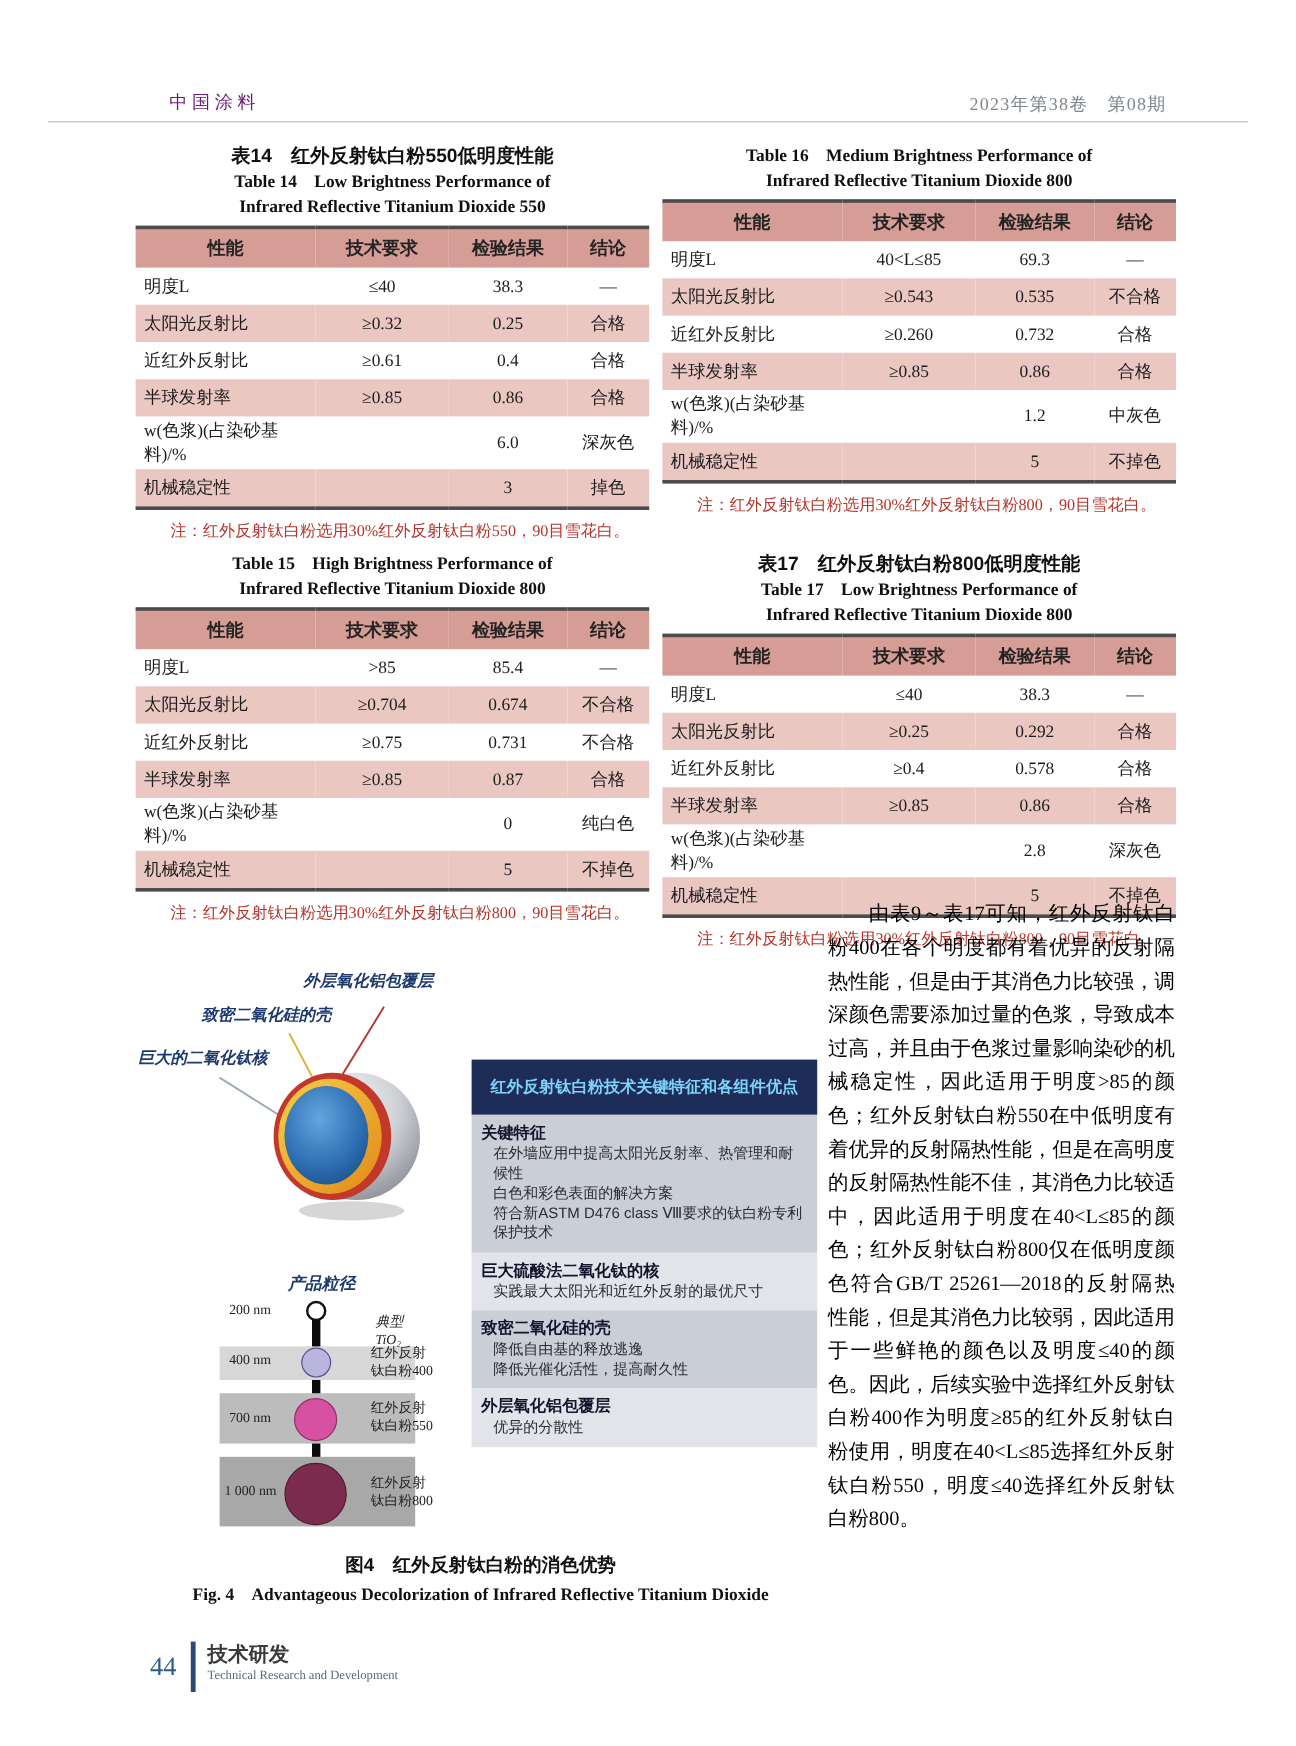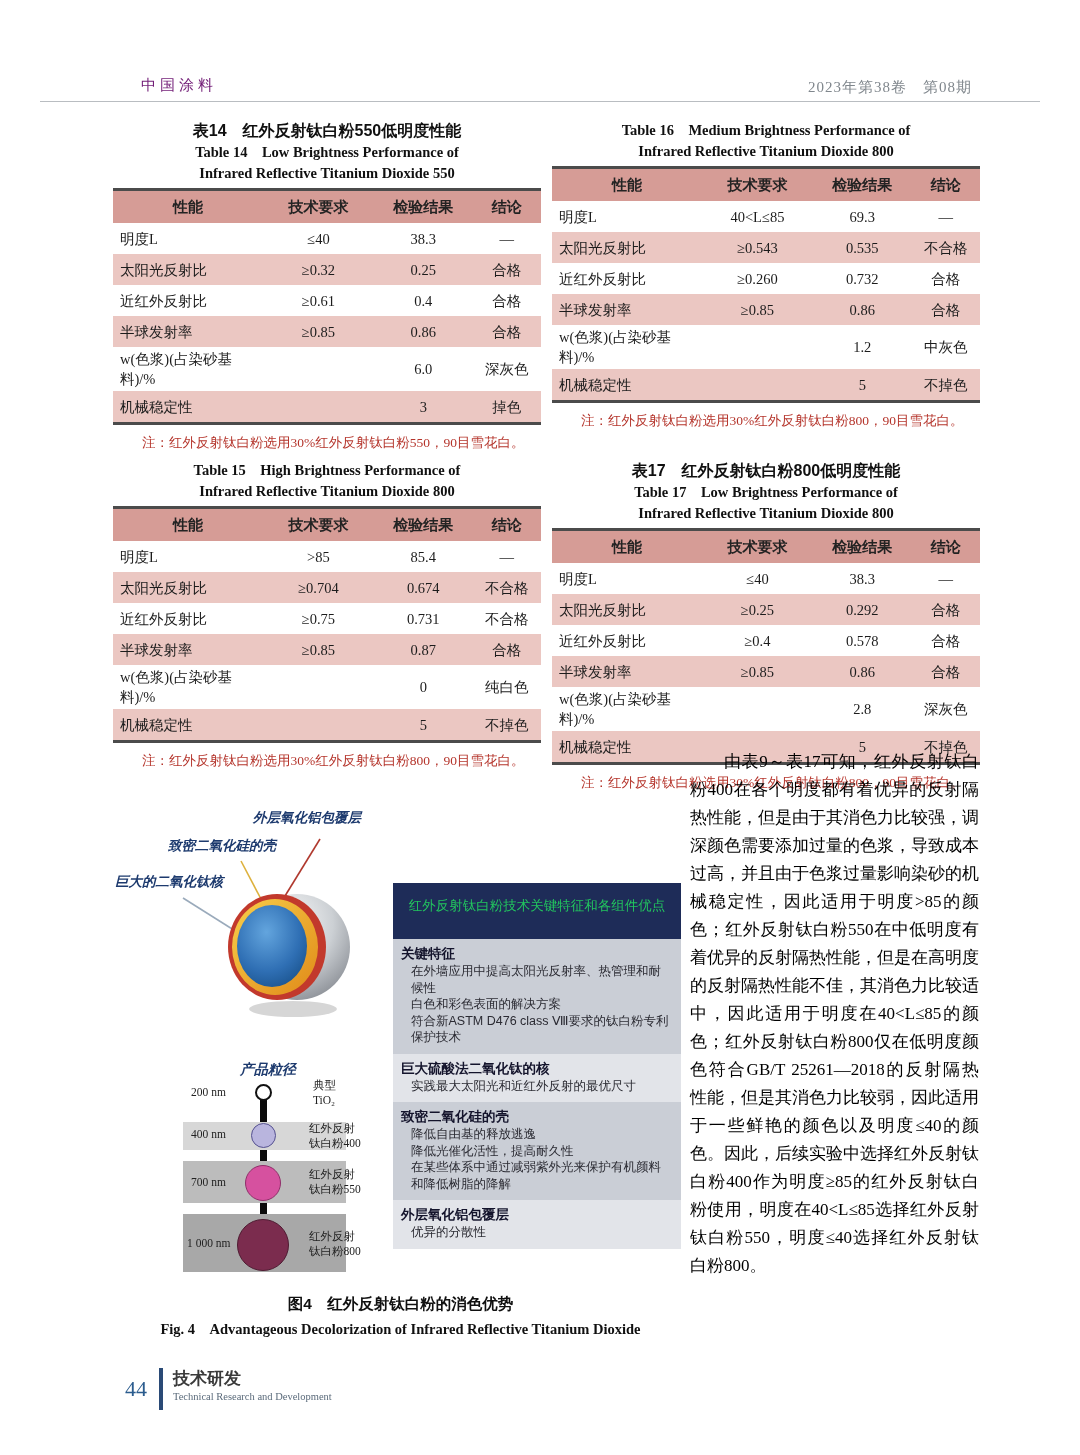--- a/index.html
+++ b/index.html
@@ -36,22 +36,22 @@
   .pcirc{position:absolute;border-radius:50%;box-sizing:border-box;}
   .pc0{left:142px;top:289px;width:17px;height:17px;background:#ffffff;border:2px solid #111;}
   .pc1{left:138px;top:328px;width:25px;height:25px;background:#b9b5de;border:1px solid #55518f;}
   .pc2{left:132px;top:370px;width:36px;height:36px;background:#d6519f;border:1px solid #8f2f69;}
   .pc3{left:124px;top:424px;width:52px;height:52px;background:#7b2c4e;border:1px solid #4f1b32;}
   .psize{position:absolute;font-size:11.5px;color:#222;white-space:nowrap;}
   .plabel{position:absolute;font-size:11.5px;line-height:15px;color:#222;white-space:nowrap;}
   
   #infobox{position:absolute;left:280px;top:88px;width:288px;
            font-family:"Liberation Sans","DejaVu Sans",sans-serif;}
-  #infobox .ib-hdr{background:#1e2c58;color:#22c55e;font-weight:400;font-size:13.5px;
-           text-align:center;height:56px;line-height:46px;}
+  #infobox .ib-hdr{background:#1e2c58;color:#7dd3fc;font-weight:700;font-size:13.5px;
+           text-align:center;height:46px;line-height:46px;}
   .ib-sec{padding:6px 8px 8px 8px;}
   .ib-sec.odd{background:#caced6;} .ib-sec.even{background:#e2e4e9;}
   .ib-h{font-weight:700;font-size:13.5px;color:#14142c;line-height:18px;}
   .ib-l{font-size:12.5px;color:#2b2b33;line-height:16.5px;padding-left:10px;}
   
   #caption{position:absolute;left:113px;top:1294px;width:575px;text-align:center;}
   .cap-zh{font-family:"Liberation Sans","DejaVu Sans",sans-serif;font-weight:700;font-size:15.5px;color:#101010;}
   .cap-en{font-weight:700;font-size:14.5px;color:#101010;margin-top:6px;}
   
   #bodytext{position:absolute;left:690px;top:748px;width:289px;font-size:17px;line-height:28px;
@@ -331,21 +331,21 @@
     <div class="pcirc pc0"></div>
     <div class="pcirc pc1"></div>
     <div class="pcirc pc2"></div>
     <div class="pcirc pc3"></div>
 
     <div class="psize" style="left:78px;top:291px;">200 nm</div>
     <div class="psize" style="left:78px;top:333px;">400 nm</div>
     <div class="psize" style="left:78px;top:381px;">700 nm</div>
     <div class="psize" style="left:74px;top:442px;">1 000 nm</div>
 
-    <div class="plabel" style="left:200px;top:283px;">
+    <div class="plabel" style="left:200px;top:300px;font-style:italic;">
       <div>典型</div>
       <div>TiO₂</div>
     </div>
     <div class="plabel" style="left:196px;top:326px;">
       <div>红外反射</div>
       <div>钛白粉400</div>
     </div>
     <div class="plabel" style="left:196px;top:372px;">
       <div>红外反射</div>
       <div>钛白粉550</div>
@@ -364,21 +364,20 @@
         <div class="ib-l">符合新ASTM D476 class Ⅷ要求的钛白粉专利保护技术</div>
       </div>
       <div class="ib-sec even">
         <div class="ib-h">巨大硫酸法二氧化钛的核</div>
         <div class="ib-l">实践最大太阳光和近红外反射的最优尺寸</div>
       </div>
       <div class="ib-sec odd">
         <div class="ib-h">致密二氧化硅的壳</div>
         <div class="ib-l">降低自由基的释放逃逸</div>
         <div class="ib-l">降低光催化活性，提高耐久性</div>
-        <div class="ib-l">在某些体系中通过减弱紫外光来保护有机颜料和降低树脂的降解</div>
       </div>
       <div class="ib-sec even">
         <div class="ib-h">外层氧化铝包覆层</div>
         <div class="ib-l">优异的分散性</div>
       </div>
     </div>
   </div>
 
   <div id="caption">
     <div class="cap-zh">图4　红外反射钛白粉的消色优势</div>

